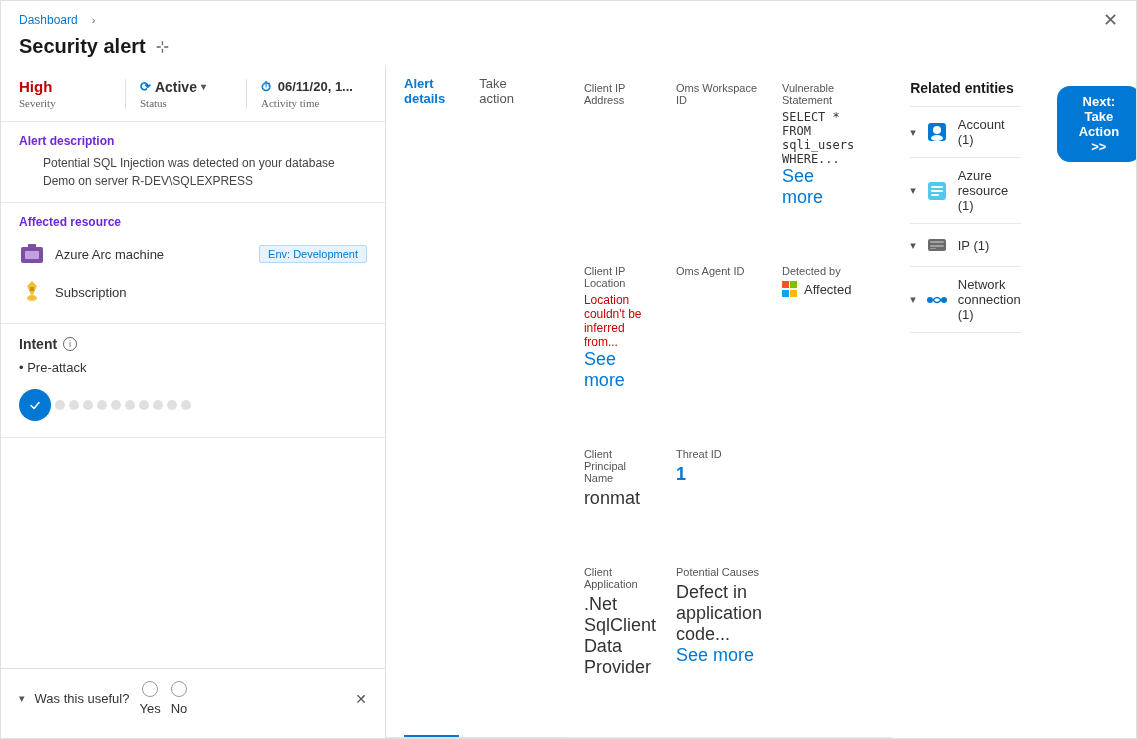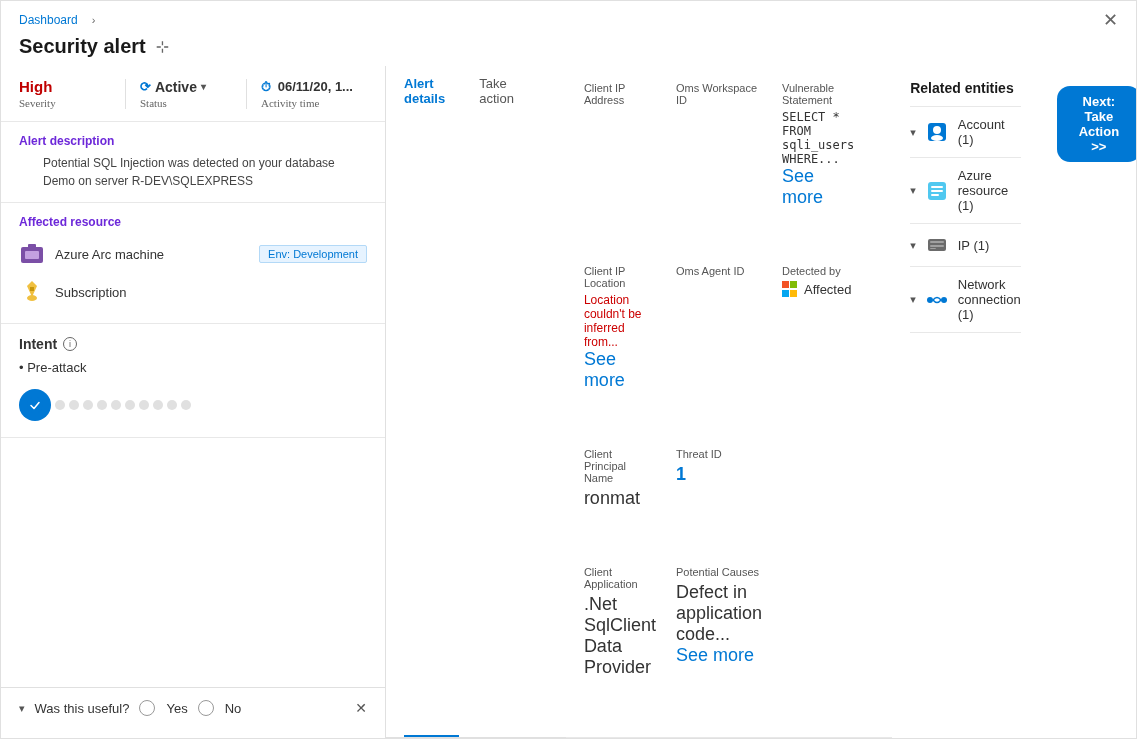--- a/index.html
+++ b/index.html
@@ -248,22 +248,23 @@
       color: #333;
     }
     .useful-chevron {
       font-size: 11px;
       color: #555;
       cursor: pointer;
     }
     .radio-label {
       display: flex;
       align-items: center;
-      gap: 11px;
-      cursor: pointer;
+      gap: 4px;
+      cursor: pointer;
+      flex-direction: column;
     }
     .radio-circle {
       width: 16px;
       height: 16px;
       border: 1px solid #999;
       border-radius: 50%;
       display: inline-block;
     }
     .useful-close {
       margin-left: auto;

